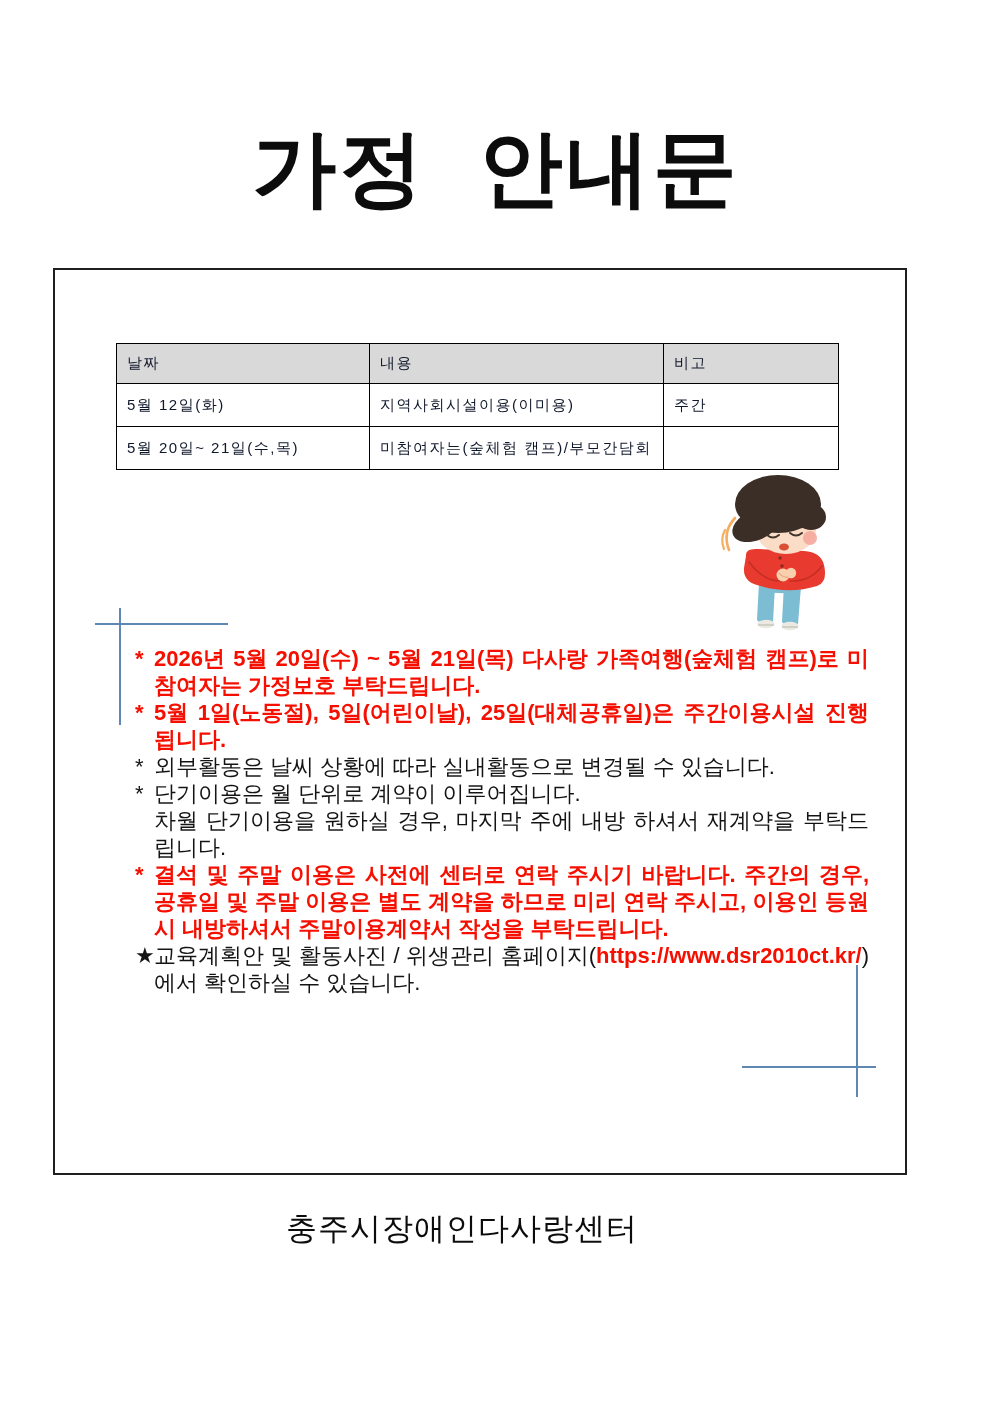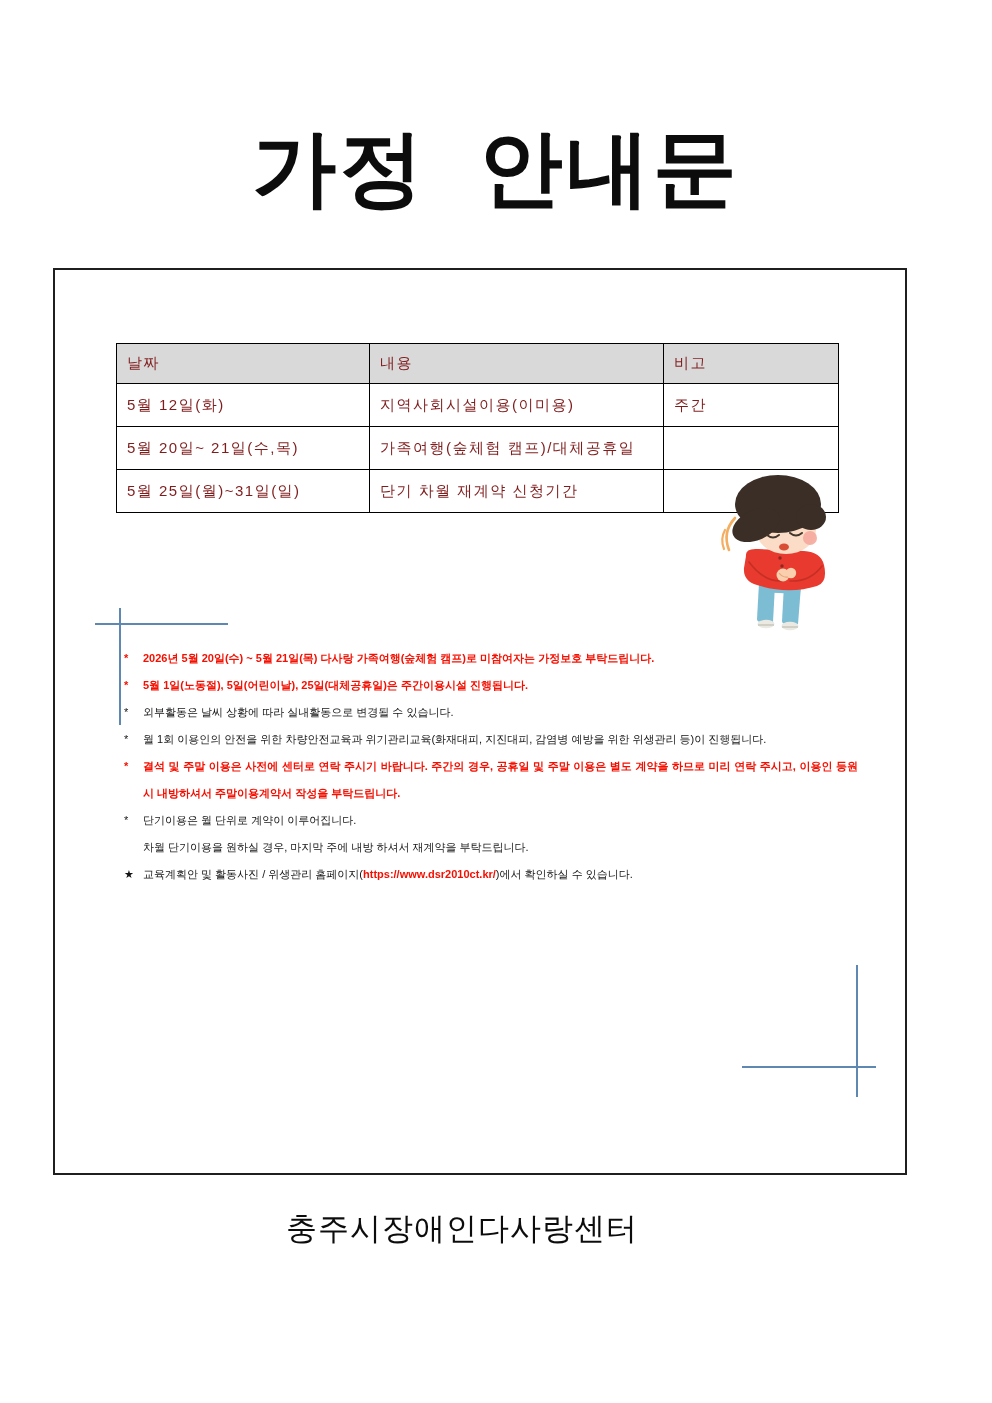--- a/index.html
+++ b/index.html
@@ -16,30 +16,30 @@
     position:absolute;left:53px;top:268px;width:850px;height:903px;
     border:2px solid #1f1f1f;background:#ffffff;
   }
   
   table.schedule{
     position:absolute;left:61px;top:73px;border-collapse:collapse;table-layout:fixed;
     width:722px;
   }
   table.schedule th,table.schedule td{
     border:1px solid #000;font-size:15px;font-weight:normal;text-align:left;
-    padding:0 0 0 10px;letter-spacing:1.5px;color:#7f1d1d;vertical-align:middle;
+    padding:0 0 0 10px;letter-spacing:1.5px;color:#0f172a;vertical-align:middle;
     overflow:hidden;white-space:nowrap;
   }
   table.schedule th{background:#d9d9d9;height:39px;}
   table.schedule td{height:42px;background:#ffffff;}
   col.c1{width:253px;} col.c2{width:294px;} col.c3{width:175px;}
   
   .notes{
-    position:absolute;left:124px;top:645px;width:734px;
-    font-size:11px;line-height:27px;
+    position:absolute;left:135px;top:645px;width:734px;
+    font-size:22px;line-height:27px;
   }
   .note{
     margin:0;padding-left:19px;text-indent:-19px;text-align:justify;white-space:pre-wrap;
   }
   .note .marker{display:inline-block;width:19px;text-indent:0;}
   .seg-red{color:#f50f00;font-weight:bold;}
   .seg-black{color:#141414;font-weight:normal;}
   .note .link{cursor:pointer;margin-top:12px;}
   
   .guide{position:absolute;background:#5e88b2;z-index:1;}
@@ -78,45 +78,39 @@
           </tr>
         </thead>
       <tbody id="sched-body">
           <tr>
             <td>5월 12일(화)</td>
             <td>지역사회시설이용(이미용)</td>
             <td>주간</td>
           </tr>
           <tr>
             <td>5월 20일~ 21일(수,목)</td>
-            <td>가족여행(숲체험 캠프)/대체공휴일</td>
-            <td></td>
-          </tr>
-          <tr>
-            <td>5월 25일(월)~31일(일)</td>
-            <td>단기 차월 재계약 신청기간</td>
+            <td>미참여자는(숲체험 캠프)/부모간담회</td>
             <td></td>
           </tr>
         </tbody>
     </table>
   </div>
 
   <div class="guide g-tl-v"></div>
   <div class="guide g-tl-h"></div>
   <div class="guide g-br-v"></div>
   <div class="guide g-br-h"></div>
 
   <div class="notes" id="notes">
       <p class="note"><span class="marker seg-red">*</span><span class="seg-red">2026년 5월 20일(수) ~ 5월 21일(목) 다사랑 가족여행(숲체험 캠프)로 미참여자는 가정보호 부탁드립니다.</span></p>
       <p class="note"><span class="marker seg-red">*</span><span class="seg-red">5월 1일(노동절), 5일(어린이날), 25일(대체공휴일)은 주간이용시설 진행됩니다.</span></p>
       <p class="note"><span class="marker seg-black">*</span><span class="seg-black">외부활동은 날씨 상황에 따라 실내활동으로 변경될 수 있습니다.</span></p>
-      <p class="note"><span class="marker seg-black">*</span><span class="seg-black">월 1회 이용인의 안전을 위한 차량안전교육과 위기관리교육(화재대피, 지진대피, 감염병 예방을 위한 위생관리 등)이 진행됩니다.</span></p>
-      <p class="note"><span class="marker seg-red">*</span><span class="seg-red">결석 및 주말 이용은 사전에 센터로 연락 주시기 바랍니다. 주간의 경우, 공휴일 및 주말 이용은 별도 계약을 하므로 미리 연락 주시고, 이용인 등원 시 내방하셔서 주말이용계약서 작성을 부탁드립니다.</span></p>
       <p class="note"><span class="marker seg-black">*</span><span class="seg-black">단기이용은 월 단위로 계약이 이루어집니다.
 차월 단기이용을 원하실 경우, 마지막 주에 내방 하셔서 재계약을 부탁드립니다.</span></p>
+      <p class="note"><span class="marker seg-red">*</span><span class="seg-red">결석 및 주말 이용은 사전에 센터로 연락 주시기 바랍니다. 주간의 경우, 공휴일 및 주말 이용은 별도 계약을 하므로 미리 연락 주시고, 이용인 등원 시 내방하셔서 주말이용계약서 작성을 부탁드립니다.</span></p>
       <p class="note"><span class="marker seg-black">★</span><span class="seg-black">교육계획안 및 활동사진 / 위생관리 홈페이지(</span><span class="seg-red link">https://www.dsr2010ct.kr/</span><span class="seg-black">)에서 확인하실 수 있습니다.</span></p>
     </div>
 
   <svg class="boy" viewBox="0 0 117 164" aria-hidden="true">
 
     <path d="M19,46 Q6,60 13,78" stroke="#f3ae62" stroke-width="2.6" fill="none" stroke-linecap="round"></path>
     <path d="M9,58 Q4,67 8,77" stroke="#f3ae62" stroke-width="2.2" fill="none" stroke-linecap="round"></path>
 
     <path d="M43,108 L85,110 L84,122 L43,120 Z" fill="#7cbdd3"></path>
     <path d="M43,111 L41,147 Q41,150 45,150 L57,150 L59,113 Z" fill="#7cbdd3"></path>

